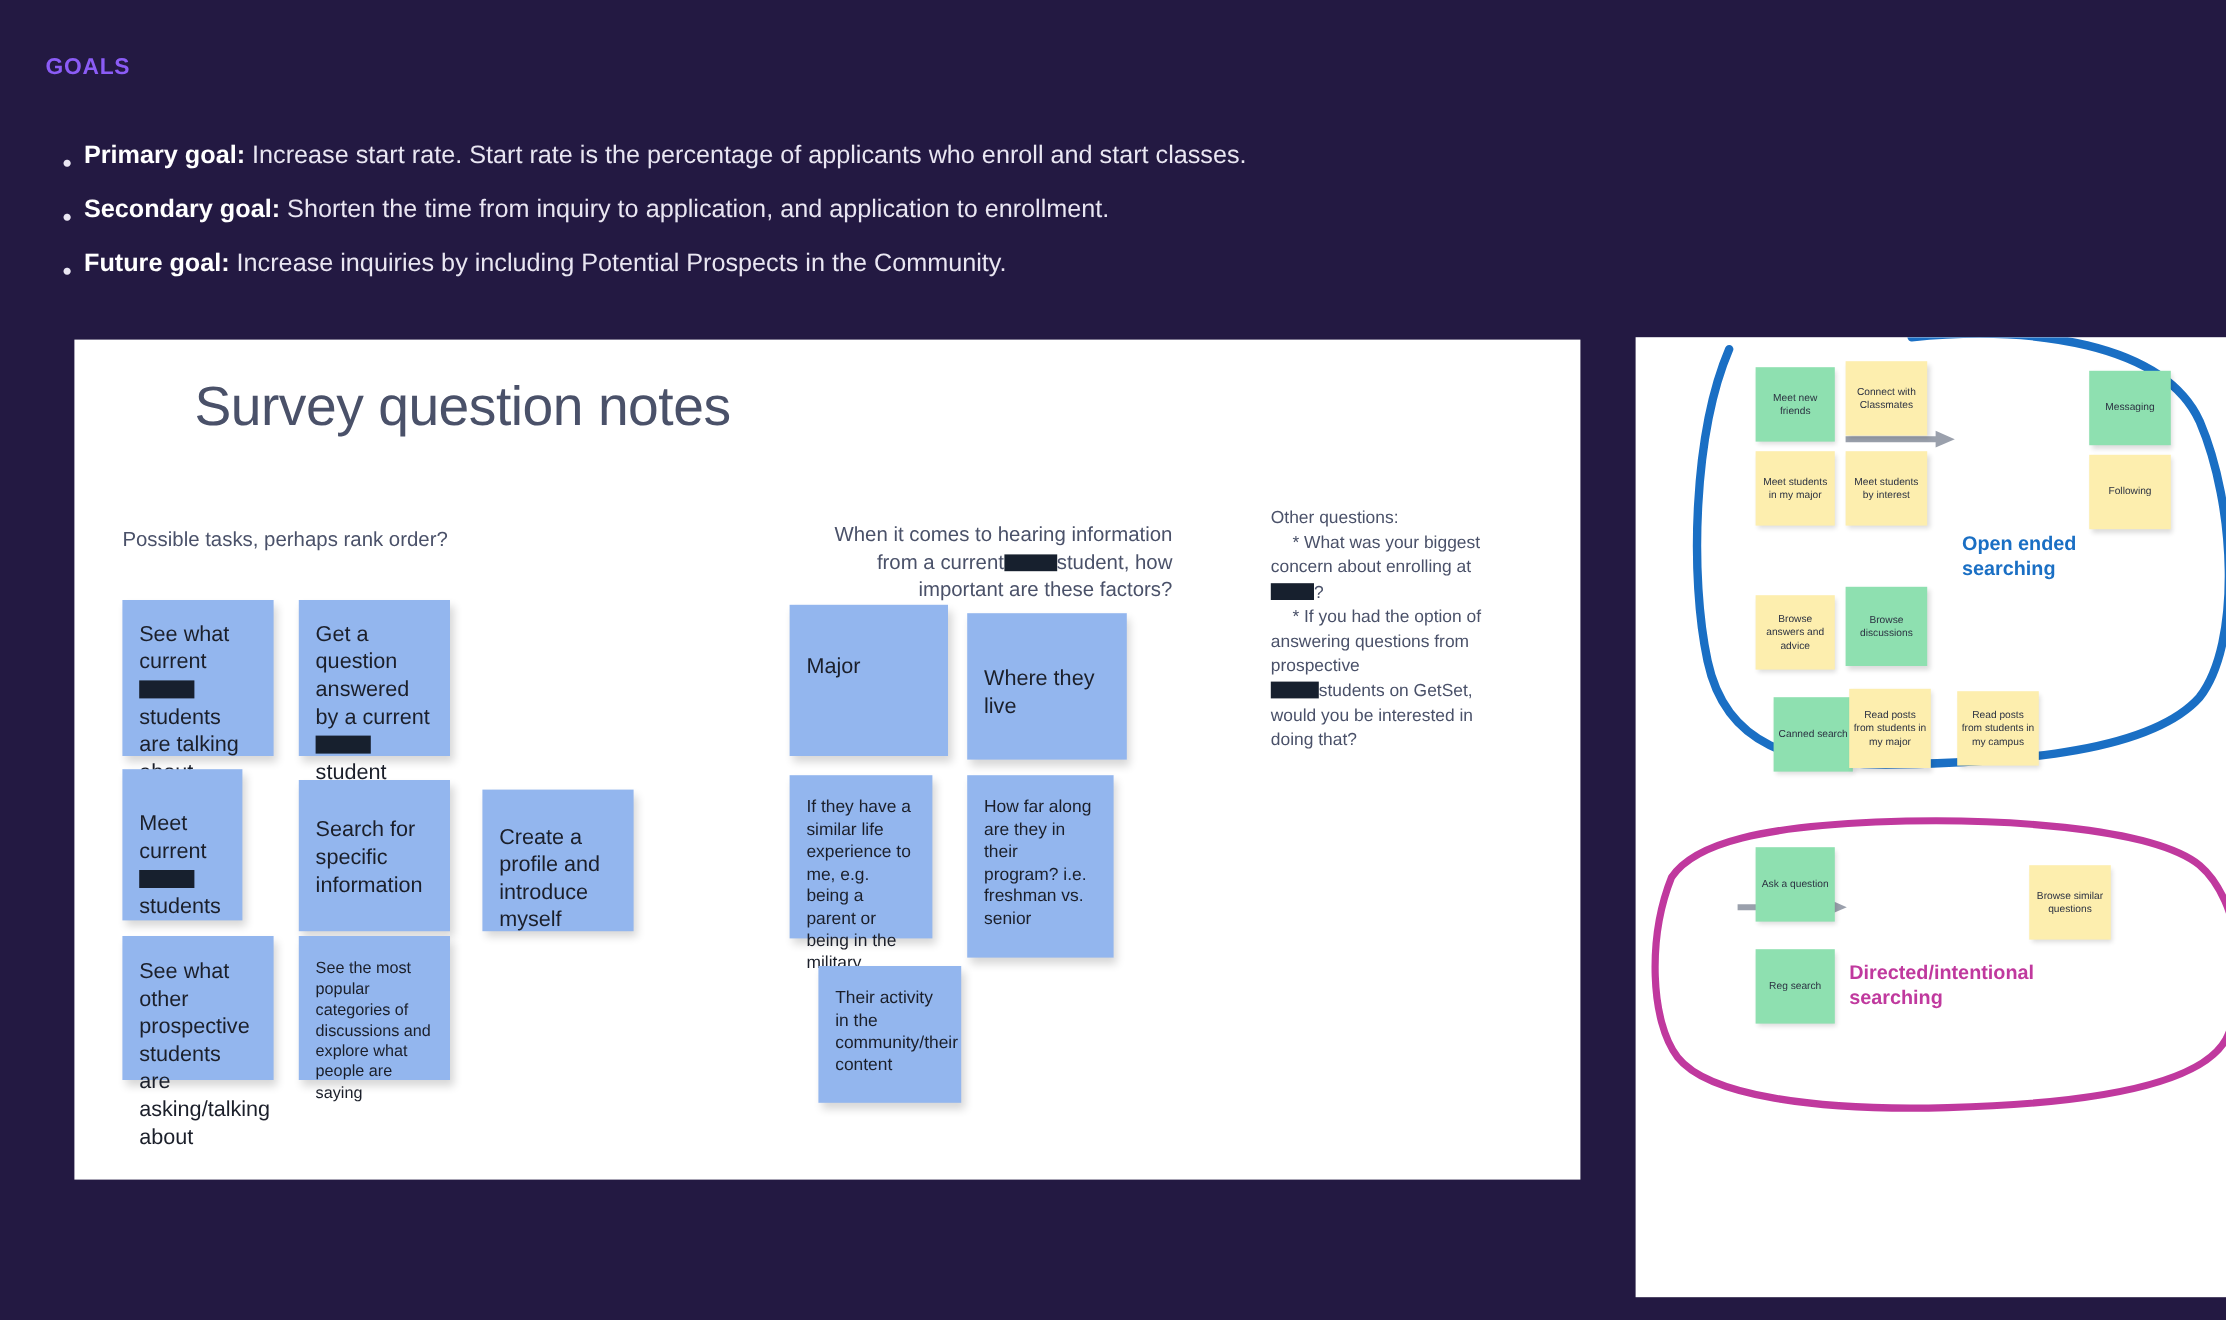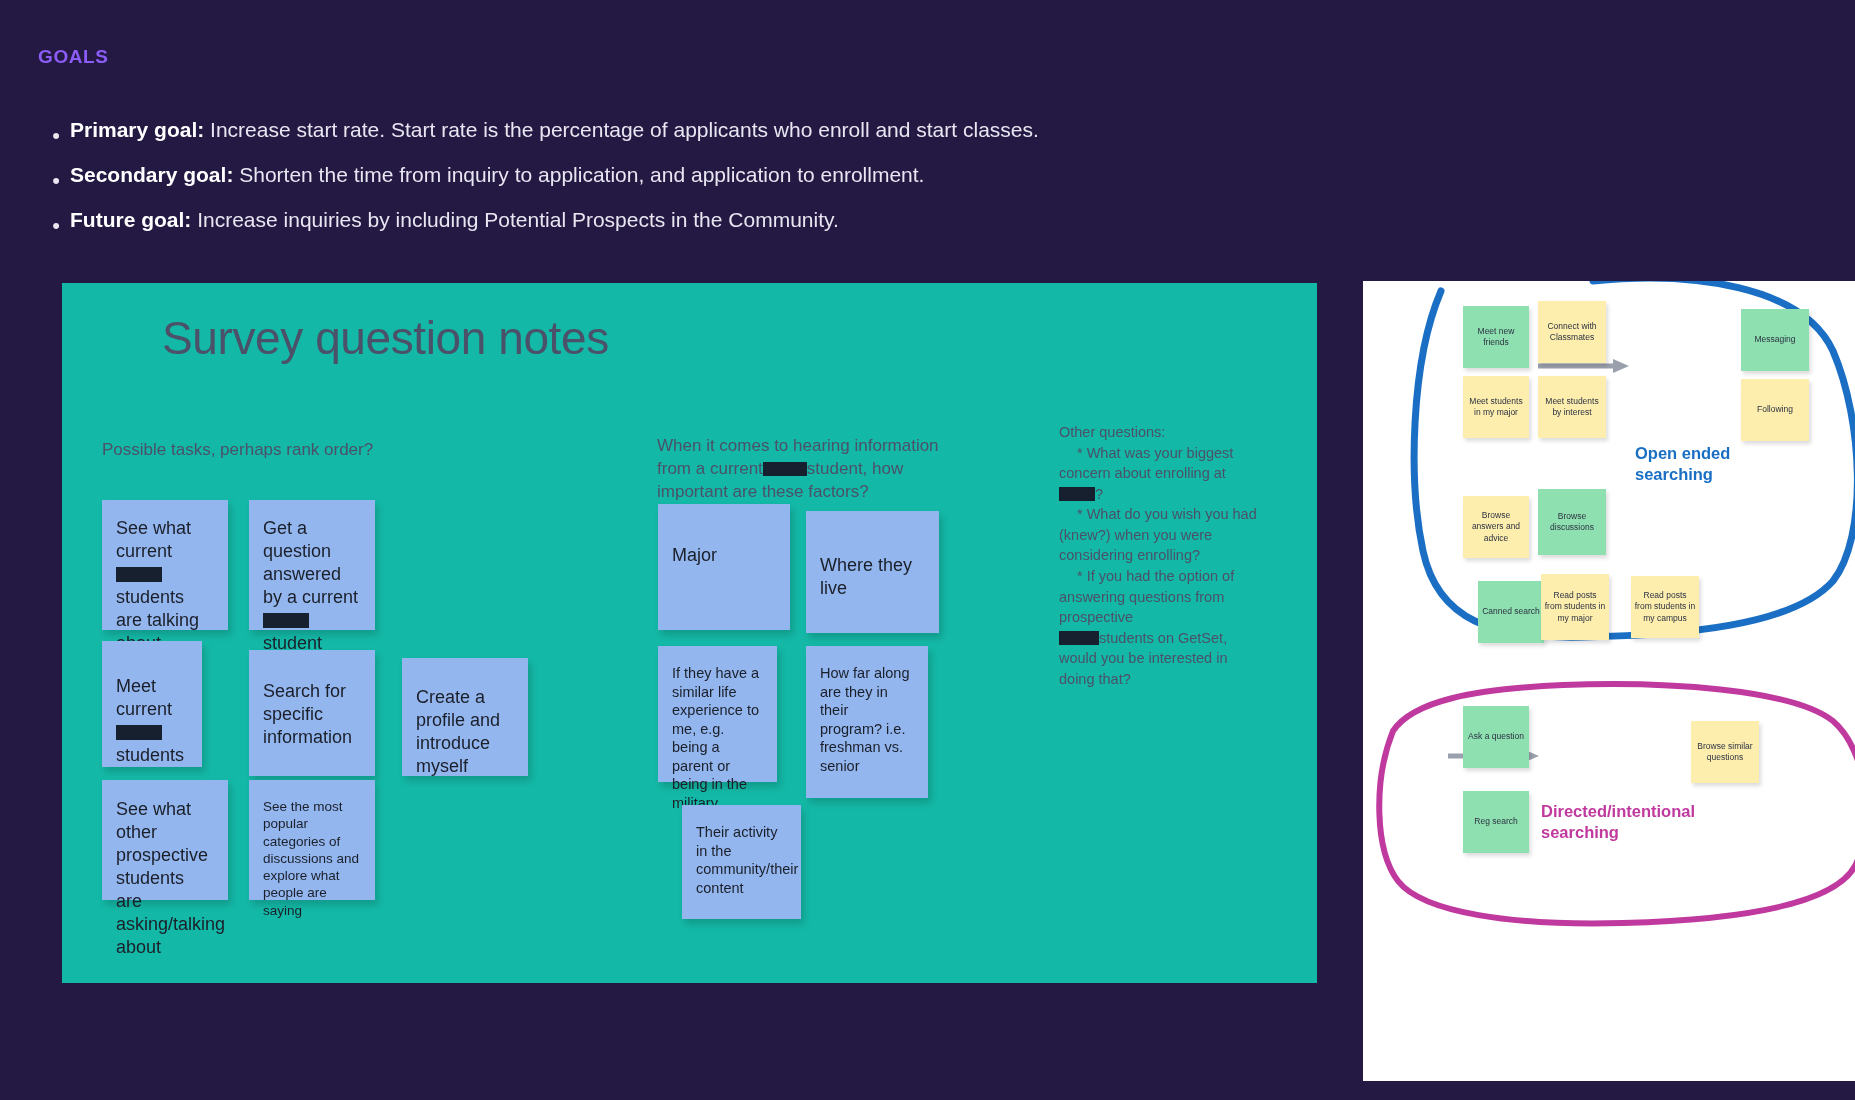--- a/index.html
+++ b/index.html
@@ -23,31 +23,31 @@
     color: #e9e6f2; font-size: 22px; line-height: 1;
     width: 28px; flex: 0 0 28px; text-align: center; padding-top: 9px;
   }
   .goal-text { font-size: 21px; line-height: 1.35; color: #e9e6f2; }
   .goal-text b { font-weight: bold; color: #ffffff; }
 
   
   .slide {
     position: absolute; left: 62px; top: 283px;
     width: 1255px; height: 700px;
-    background: #14b8a6;
+    background: #ffffff;
   }
   .slide-title {
     position: absolute; left: 100px; top: 28px;
     font-size: 46px; color: #4a5169; font-weight: normal; letter-spacing: -0.4px;
   }
   .col-heading {
     position: absolute; font-size: 17px; color: #4a5169; line-height: 1.35;
   }
   .ch1 { left: 40px; top: 156px; width: 400px; }
-  .ch2 { left: 595px; top: 152px; width: 320px; }
+  .ch2 { left: 595px; top: 152px; width: 320px; text-align: right; }
   .other-q {
     position: absolute; left: 997px; top: 139px; width: 205px;
     font-size: 14.5px; color: #4a5169; line-height: 1.42;
   }
   .other-q .ind { display: block; text-indent: 18px; }
 
   
   .note {
     position: absolute; background: #93b6ee; color: #1b1f2a;
     font-size: 18px; line-height: 1.28;
@@ -113,21 +113,20 @@
     <div class="col-heading ch2">
       <span>When it comes to hearing information from a</span>
       <span>current</span><span class="redact-inline" style="width:44px;height:14px;"></span><span>student, how important are</span>
       <span>these factors?</span>
     </div>
 
     <div class="other-q">
       <span>Other questions:</span><br>
       <span class="ind">* What was your biggest concern about enrolling at</span>
       <span class="redact-inline" style="width:36px;height:14px;"></span><span>?</span>
-      <span class="ind">* What do you wish you had (knew?) when you were considering enrolling?</span>
       <span class="ind">* If you had the option of answering questions from prospective</span><span class="redact-inline" style="width:40px;height:14px;"></span><span>students on GetSet, would you be interested in doing that?</span>
     </div>
 
     <div class="note" style="left:40px; top:217px; width:126px; height:130px;">
       <span>See what current </span><span class="redact-inline" style="width:46px;height:15px;"></span><span> students are talking about</span>
     </div>
     <div class="note" style="left:187px; top:217px; width:126px; height:130px;">
       <span>Get a question answered by a current </span><span class="redact-inline" style="width:46px;height:15px;"></span><span> student</span>
     </div>
     <div class="note" style="left:40px; top:358px; width:100px; height:126px; padding-top:34px;">

